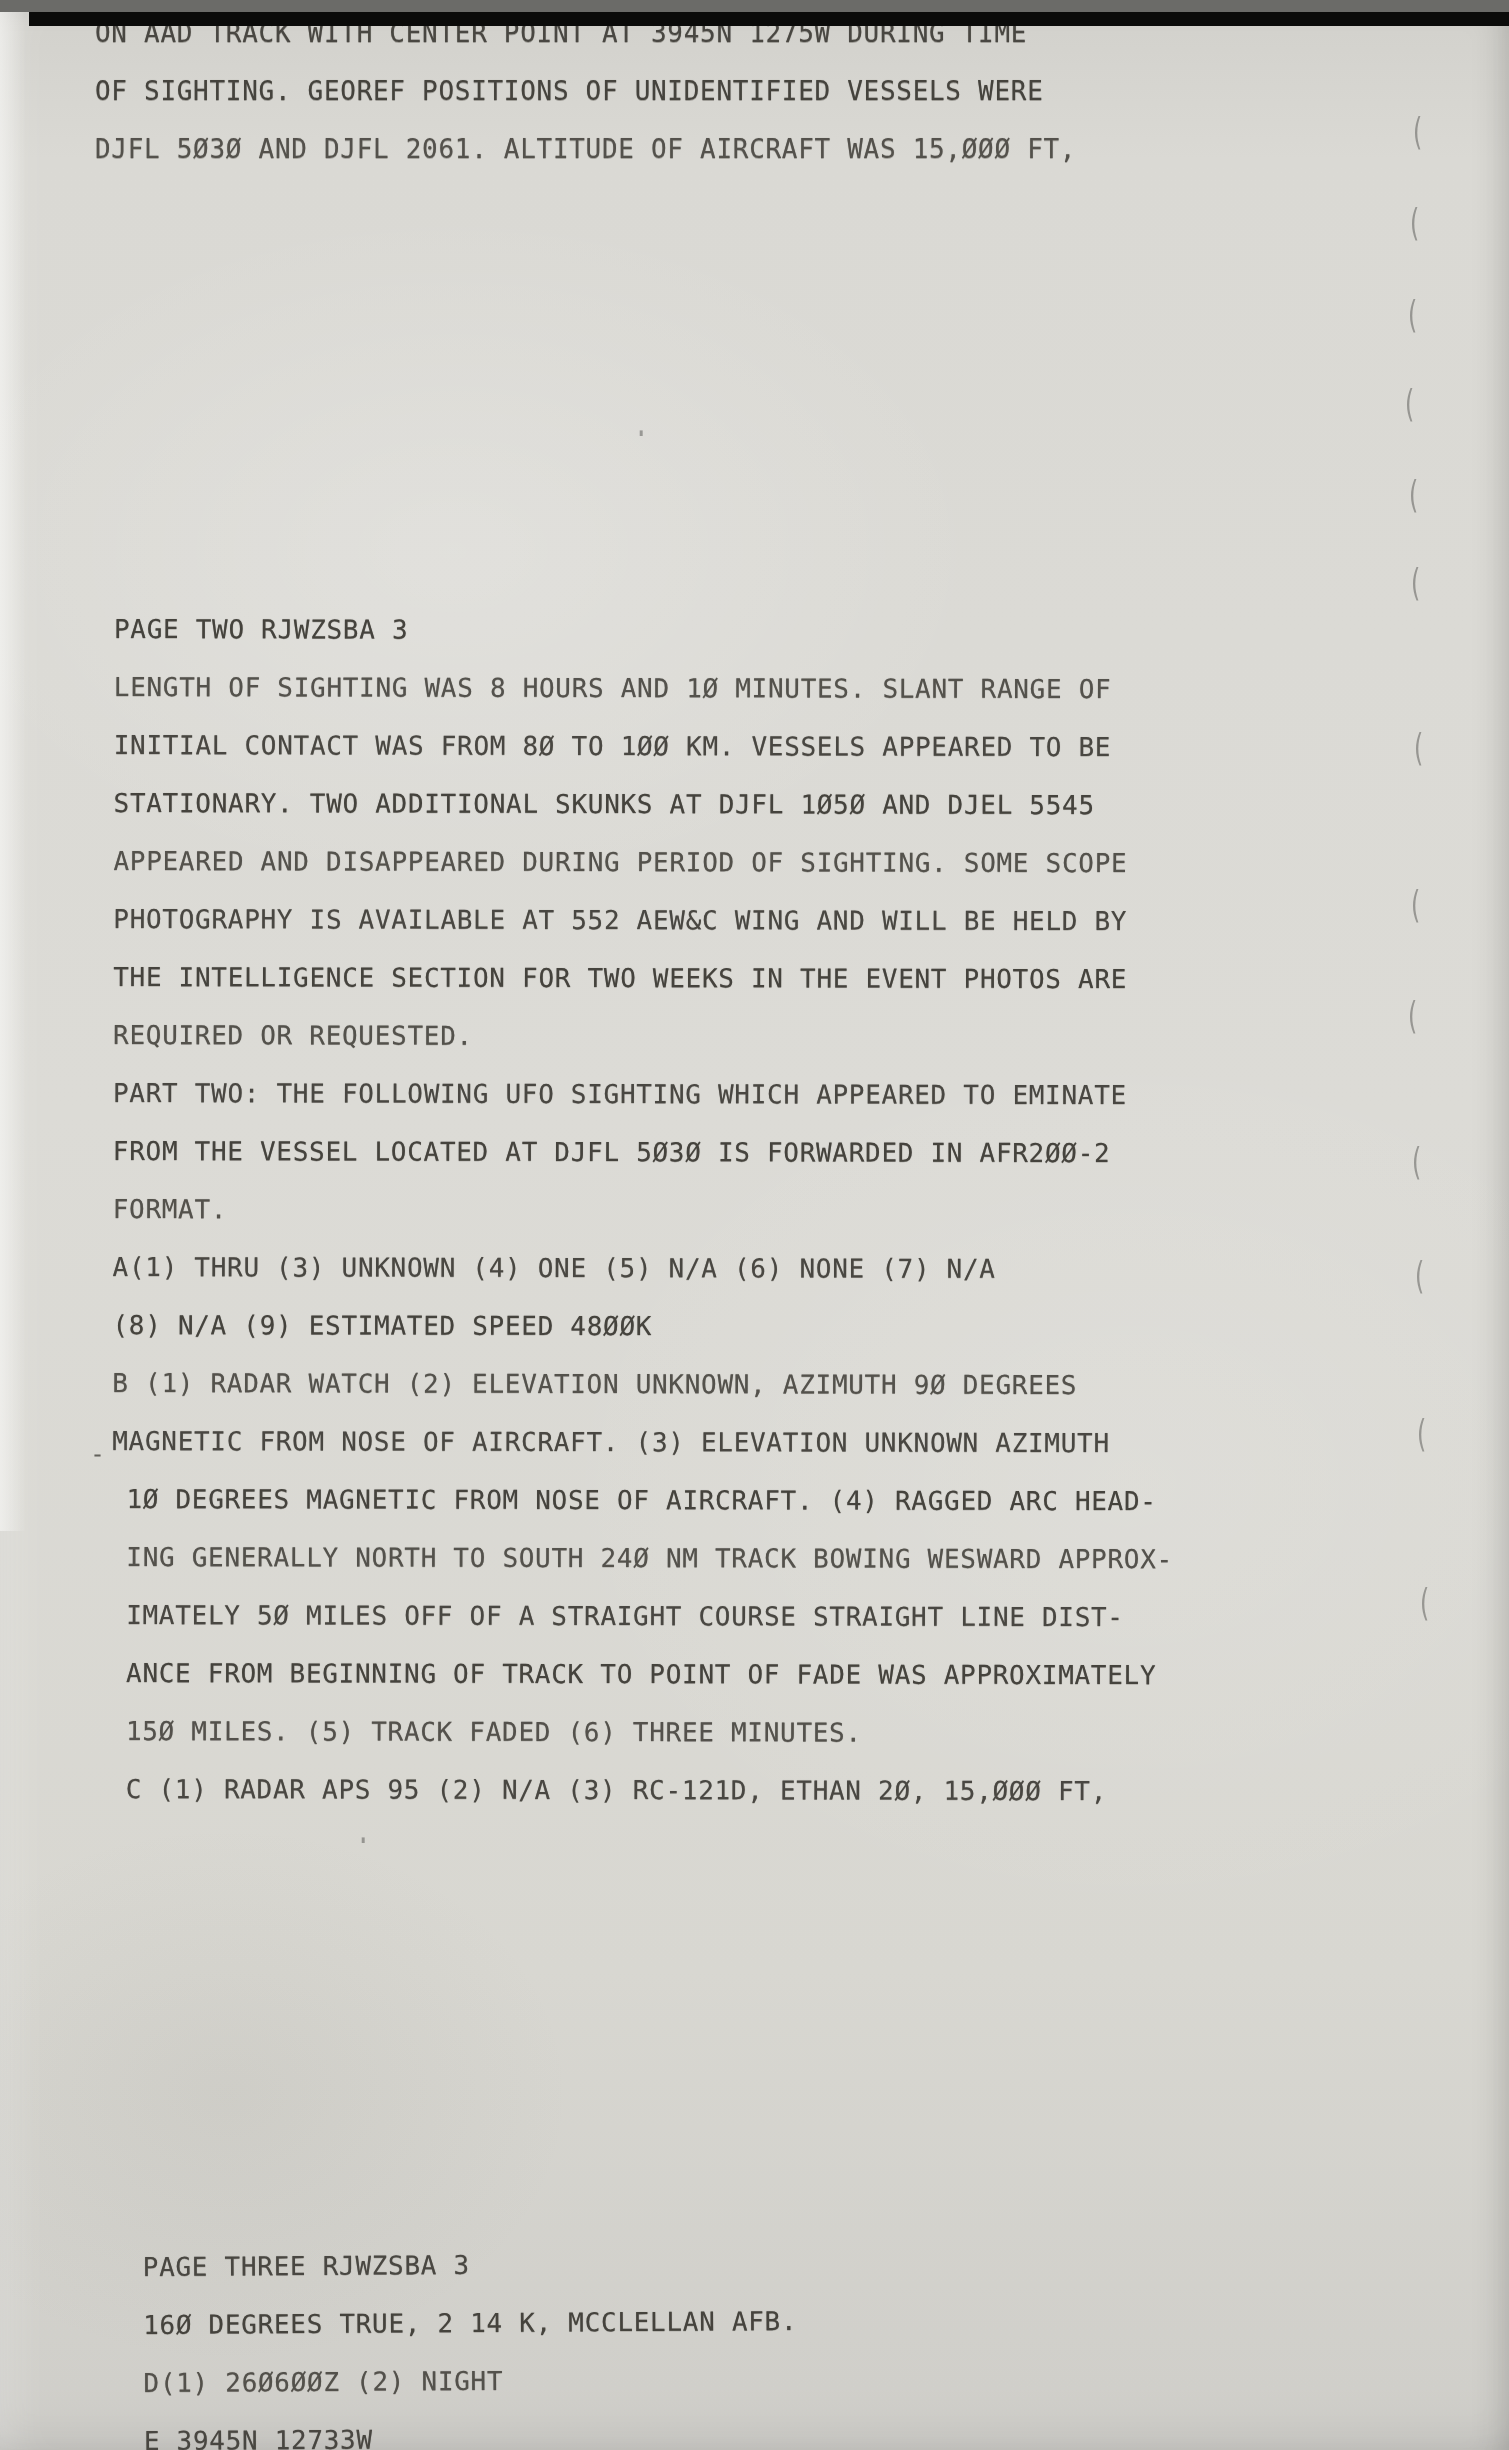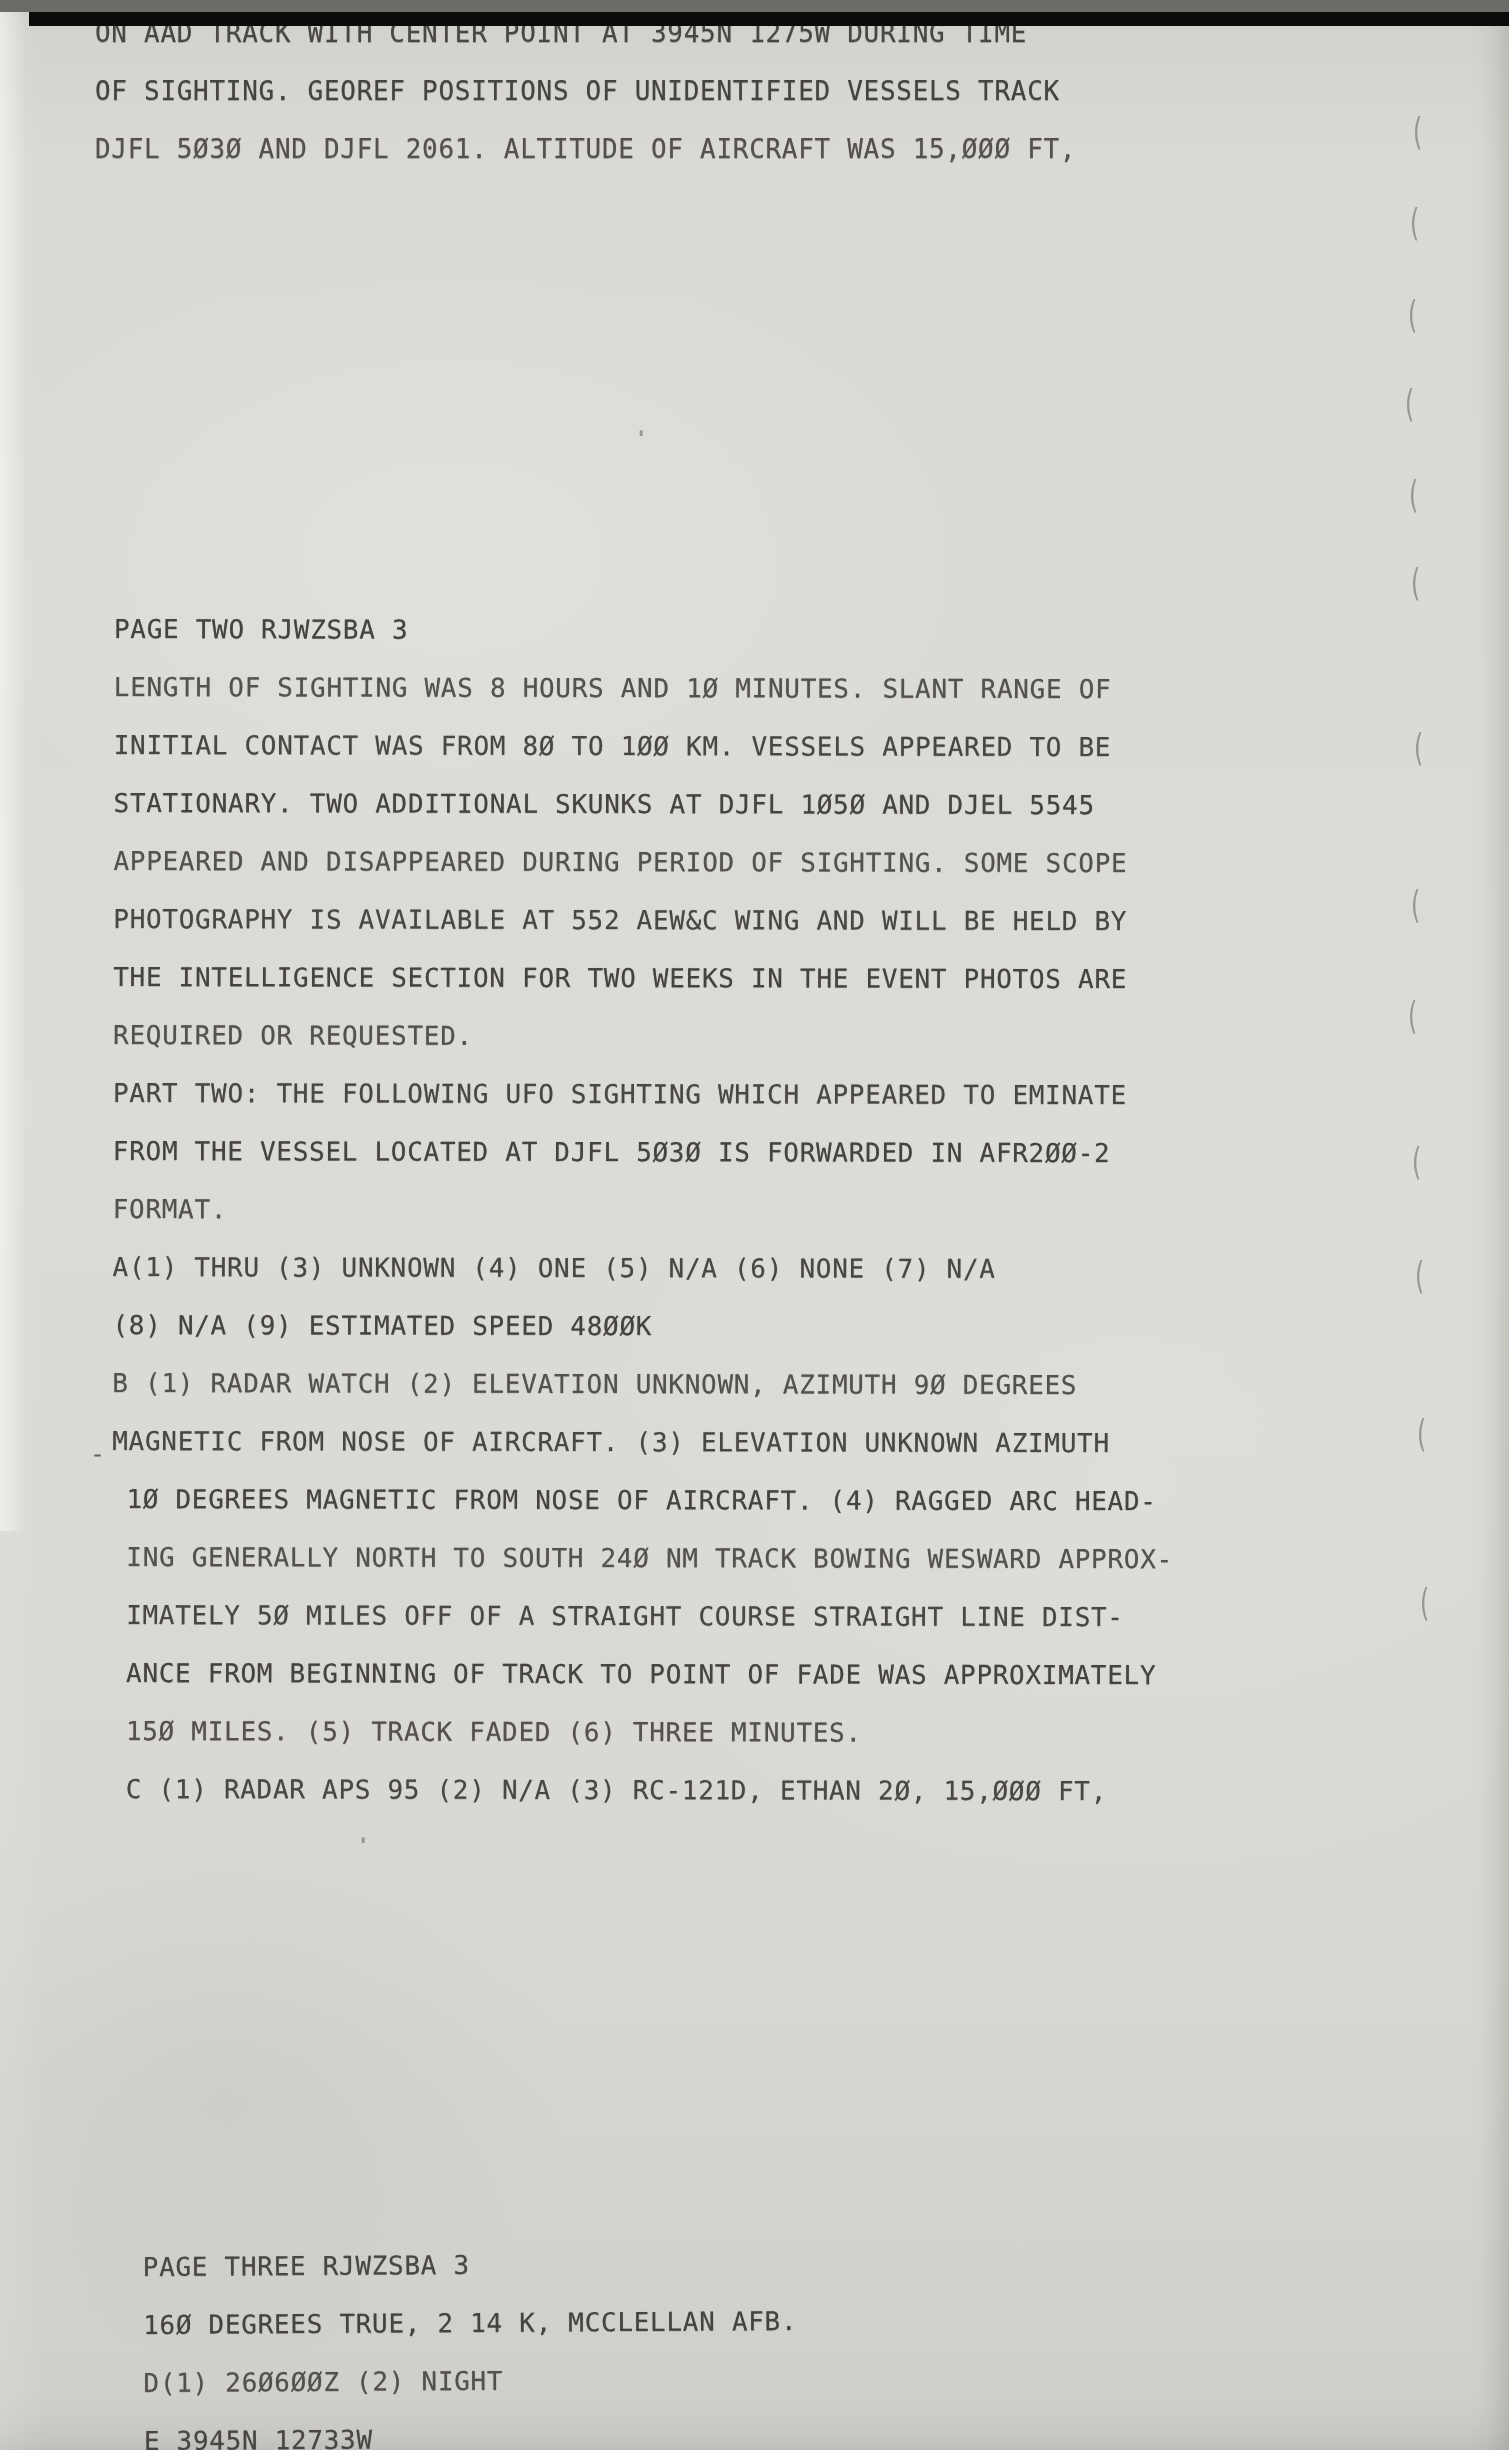--- a/index.html
+++ b/index.html
@@ -88,21 +88,21 @@
 
 <div class="page">
 
   <div class="scan-bar"></div>
   <div class="left-light"></div>
 
   <div class="textlayer">
 
     <div class="block block-top">
       <div class="line">ON AAD TRACK WITH CENTER POINT AT 3945N 1275W DURING TIME</div>
-      <div class="line">OF SIGHTING. GEOREF POSITIONS OF UNIDENTIFIED VESSELS TRACK</div>
+      <div class="line">OF SIGHTING. GEOREF POSITIONS OF UNIDENTIFIED VESSELS WERE</div>
       <div class="line">DJFL 5Ø3Ø AND DJFL 2061. ALTITUDE OF AIRCRAFT WAS 15,ØØØ FT,</div>
     </div>
 
     <div class="block block-two">
       <span class="margin-marker">-</span>
       <div class="line">PAGE TWO RJWZSBA 3</div>
       <div class="line">LENGTH OF SIGHTING WAS 8 HOURS AND 1Ø MINUTES. SLANT RANGE OF</div>
       <div class="line">INITIAL CONTACT WAS FROM 8Ø TO 1ØØ KM. VESSELS APPEARED TO BE</div>
       <div class="line">STATIONARY. TWO ADDITIONAL SKUNKS AT DJFL 1Ø5Ø AND DJEL 5545</div>
       <div class="line">APPEARED AND DISAPPEARED DURING PERIOD OF SIGHTING. SOME SCOPE</div>

